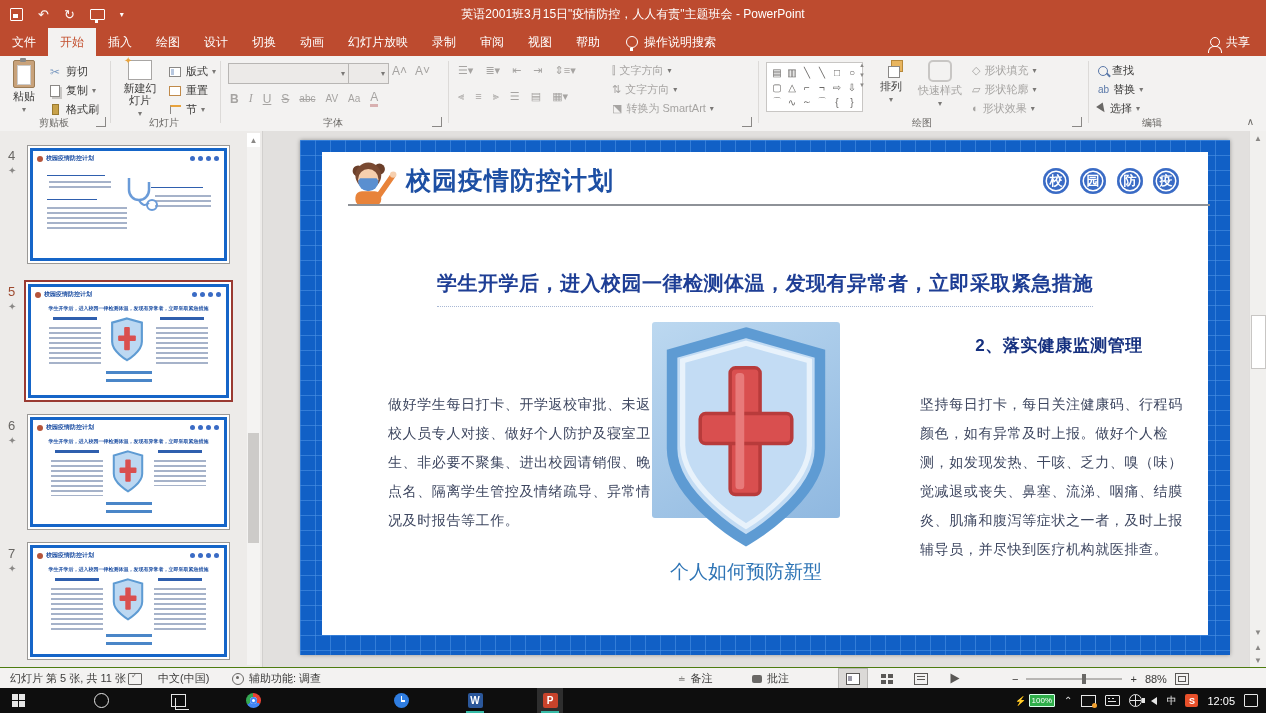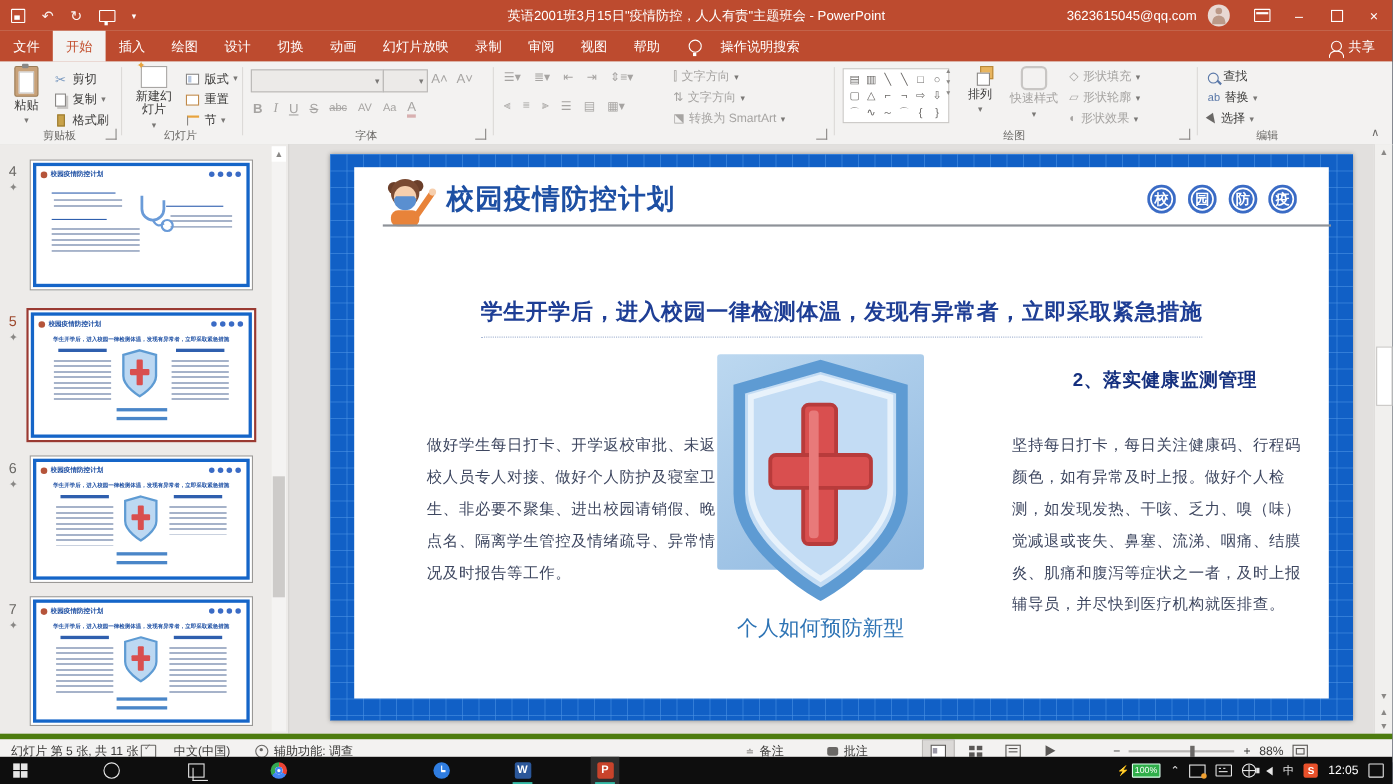--- a/index.html
+++ b/index.html
@@ -21,21 +21,21 @@
   .avatar{width:20px;height:20px;border-radius:50%;background:#e8d8d2;position:relative;margin-right:12px;}
   .avatar:before{content:"";position:absolute;left:7px;top:3px;width:6px;height:6px;border-radius:50%;background:#b98;}
   .avatar:after{content:"";position:absolute;left:4px;top:10px;width:12px;height:8px;border-radius:6px 6px 0 0;background:#b98;}
   .winbtn{width:34px;height:28px;display:flex;align-items:center;justify-content:center;font-size:13px;color:#fff;}
   .ribopt{width:13px;height:10px;border:1.5px solid #fff;border-radius:1px;position:relative;}
   .ribopt:after{content:"";position:absolute;left:1px;top:2px;right:1px;height:2px;background:#fff;}
   
   .tabbar{position:absolute;left:0;top:28px;width:1266px;height:28px;background:#bd4b2f;display:flex;color:#fff;font-size:12px;}
   .tab{padding:0 12px;display:flex;align-items:center;white-space:nowrap;}
   .tab.active{background:#f3f2f1;color:#c3502f;}
-  .tellme{display:flex;align-items:center;gap:17px;margin-left:14px;}
+  .tellme{display:flex;align-items:center;gap:6px;margin-left:14px;}
   .bulb{width:10px;height:10px;border:1.5px solid #fff;border-radius:50%;position:relative;}
   .bulb:after{content:"";position:absolute;left:2.5px;bottom:-4px;width:3px;height:3px;background:#fff;}
   .sharebtn{margin-left:auto;display:flex;align-items:center;gap:6px;padding:0 16px;}
   .person{width:8px;height:8px;border-radius:50%;border:1.5px solid #fff;position:relative;}
   .person:after{content:"";position:absolute;left:-3px;top:8px;width:12px;height:6px;border-radius:6px 6px 0 0;border:1.5px solid #fff;border-bottom:none;}
   
   .ribbon{position:absolute;left:0;top:56px;width:1266px;height:75px;background:#f3f2f1;border-bottom:1px solid #d2d0ce;font-size:11px;color:#3b3a39;}
   .gsep{position:absolute;top:5px;height:62px;width:1px;background:#dcdad8;}
   .glabel{position:absolute;bottom:1px;text-align:center;font-size:10px;color:#69676
 
@@ -96,21 +96,21 @@
   .sl-dots{position:absolute;left:115px;right:115px;top:154px;border-top:1px dotted #a9b8d4;}
   .colhead{position:absolute;top:182px;font-size:17px;font-weight:bold;color:#15307f;letter-spacing:.5px;}
   .colbody{position:absolute;top:238px;font-size:14px;line-height:29px;color:#3e4760;letter-spacing:.6px;}
   .imgbg{position:absolute;left:330px;top:170px;width:188px;height:196px;background:linear-gradient(150deg,#bcd8f0,#8fb8e0);border-radius:3px;}
   .capt{position:absolute;left:258px;top:404px;width:332px;text-align:center;font-size:19px;color:#2e74b5;line-height:31px;}
   
   .vs{position:absolute;right:0;top:0;width:16px;height:536px;background:#f1f0ee;border-left:1px solid #e0deDC;}
   .vs .b{position:absolute;left:0;width:16px;height:15px;color:#8a8886;font-size:8px;display:flex;align-items:center;justify-content:center;}
   .vs .th{position:absolute;left:1px;width:13px;background:#fff;border:1px solid #c8c6c4;}
   
-  .statusbar{position:absolute;left:0;top:667px;width:1266px;height:21px;background:#f3f2f1;border-top:5px solid #4d7c0f;
+  .statusbar{position:absolute;left:0;top:667px;width:1266px;height:21px;background:#f3f2f1;border-top:1px solid #4d7c0f;
              font-size:11px;color:#3b3a39;}
   .sb{position:absolute;top:0;height:21px;display:flex;align-items:center;gap:5px;}
   .book{width:12px;height:10px;border:1px solid #6a6866;border-radius:1px;position:relative;}
   .book:after{content:"✓";position:absolute;left:2px;top:-3px;font-size:8px;color:#6a6866;}
   .acc-ic{width:10px;height:10px;border:1px solid #6a6866;border-radius:50%;position:relative;}
   .acc-ic:after{content:"";position:absolute;left:3px;top:2px;width:3px;height:3px;border-radius:50%;background:#6a6866;}
   .viewbtn{width:30px;height:21px;display:flex;align-items:center;justify-content:center;}
   .viewbtn.on{background:#dbd9d7;box-shadow:inset 0 0 0 1px #b8b6b4;}
   .vb1{width:12px;height:10px;border:1px solid #5a5856;position:relative;background:#fff;}
   .vb1:after{content:"";position:absolute;left:1px;top:2px;width:4px;height:5px;background:#9a98a6;}
@@ -158,32 +158,20 @@
 
   <div class="titlebar">
     <div class="qat">
       <span class="floppy"></span>
       <span class="g">↶</span>
       <span class="g">↻</span>
       <span class="mon"></span>
       <span class="dd" style="color:#fff">▾</span>
     </div>
     <div class="title-text">英语2001班3月15日"疫情防控，人人有责"主题班会 - PowerPoint</div>
-    <div class="tbright">
-      <span class="account">3623615045@qq.com</span>
-      <span class="avatar"></span>
-      <div class="winbtn">
-          <span class="ribopt"></span>
-        </div>
-      <div class="winbtn">–</div>
-      <div class="winbtn">
-          <span style="width:9px;height:9px;border:1.5px solid #fff"></span>
-        </div>
-      <div class="winbtn">×</div>
-    </div>
   </div>
 
   <div class="tabbar">
     <div class="tab">文件</div>
     <div class="tab active">开始</div>
     <div class="tab">插入</div>
     <div class="tab">绘图</div>
     <div class="tab">设计</div>
     <div class="tab">切换</div>
     <div class="tab">动画</div>

